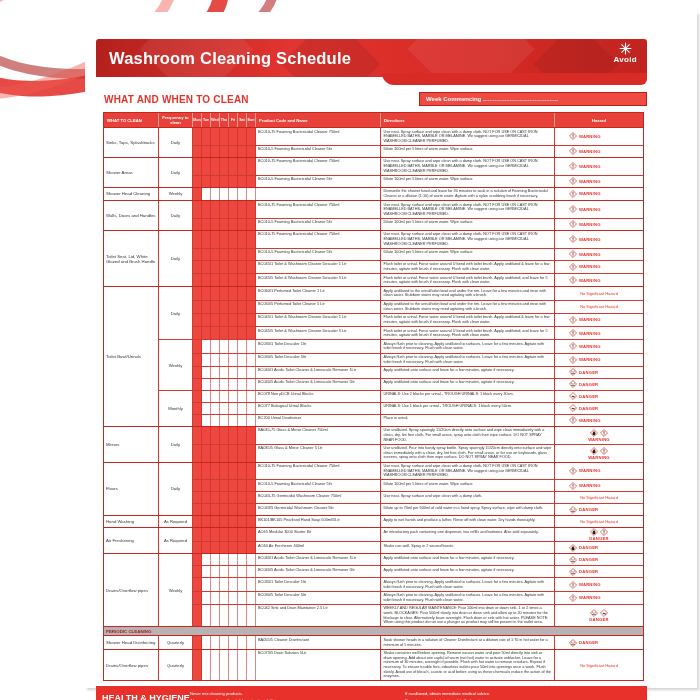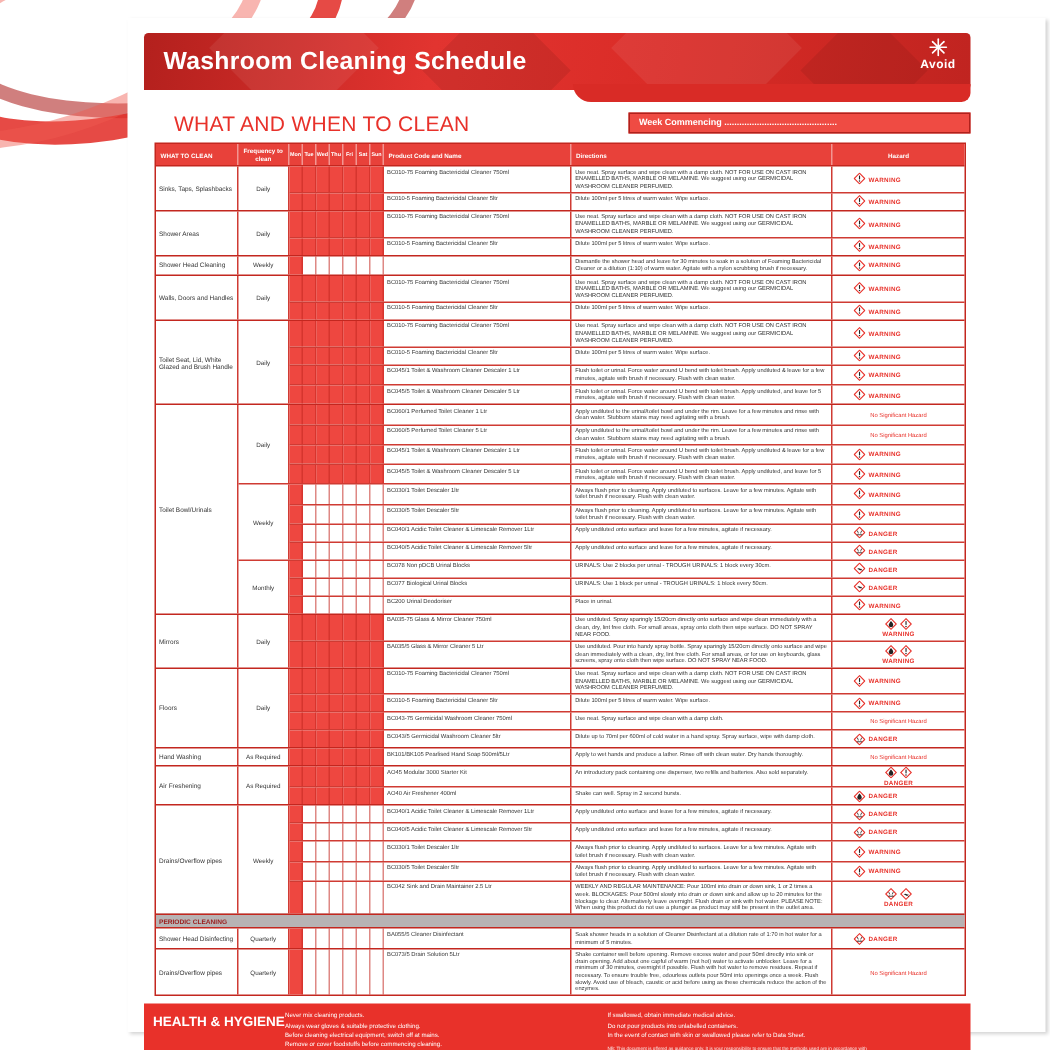--- a/index.html
+++ b/index.html
@@ -10,38 +10,38 @@
   .sw1{left:-60px;top:-52px;width:260px;height:110px;border:16px solid rgba(226,42,36,0.85);transform:rotate(-14deg);}
   .sw2{left:-40px;top:-64px;width:300px;height:120px;border:10px solid rgba(170,22,20,0.55);transform:rotate(-8deg);}
   .sw3{left:-80px;top:-30px;width:240px;height:90px;border:12px solid rgba(240,90,80,0.45);transform:rotate(-22deg);}
 
   .sheet{position:absolute;left:85px;top:12px;width:612px;height:676px;background:#fff;
          box-shadow:1.5px 1.5px 2.5px rgba(0,0,0,0.18);}
   .poster{position:absolute;left:11px;top:10px;width:551px;}
 
   
   .band{position:relative;height:38px;background:linear-gradient(100deg,#b3201d 0%,#e23430 35%,#d92b26 65%,#c02420 100%);
-        border-radius:3px 3px 3px 0;overflow:visible;z-index:2;}
+        border-radius:3px 3px 3px 0;overflow:visible;z-index:2;margin-top:17px;}
   .band .pattern{position:absolute;inset:0;overflow:hidden;border-radius:3px;}
   .band .pattern i{position:absolute;background:rgba(255,255,255,0.07);transform:rotate(45deg);}
   .band .pattern i.d1{left:60px;top:-30px;width:80px;height:80px;}
   .band .pattern i.d2{left:200px;top:-10px;width:70px;height:70px;background:rgba(0,0,0,0.08);}
   .band .pattern i.d3{left:330px;top:-35px;width:90px;height:90px;}
   .band .pattern i.d4{left:450px;top:-5px;width:60px;height:60px;background:rgba(0,0,0,0.07);}
   .band-tab{position:absolute;right:0;top:34px;width:265px;height:12px;background:#d92b26;
             border-radius:0 0 6px 12px;}
   .band-title{position:relative;color:#fff;font-weight:bold;font-size:16.5px;line-height:38px;
               padding-left:13px;letter-spacing:0.2px;z-index:3;}
   .brand{position:absolute;right:10px;top:3px;z-index:3;text-align:center;color:#fff;}
   .brand svg{display:block;margin:0 auto;}
   .brand .brand-name{font-size:8px;font-weight:bold;letter-spacing:0.3px;}
 
   
   .subrow{display:flex;align-items:center;justify-content:space-between;margin-top:14px;height:16px;}
-  .subtitle{color:#e8312a;font-weight:normal;font-size:14px;padding-left:8px;letter-spacing:0.2px;margin-left:12px;}
+  .subtitle{color:#e8312a;font-weight:bold;font-size:10px;padding-left:8px;letter-spacing:0.2px;}
   .weekbar{width:228px;height:14px;background:#ef4b43;border:1px solid #b0211c;color:#fff;
            font-size:6px;line-height:13px;padding-left:6px;box-sizing:border-box;font-weight:bold;}
 
   
   .tbl{margin-top:5px;margin-left:7px;width:541px;border:1px solid #c3271f;box-sizing:border-box;background:#fff;}
   .thead{display:flex;background:#e8413a;color:#fff;}
   .thead .hc{font-size:4.2px;font-weight:bold;padding:2px 1px;box-sizing:border-box;
              border-right:0.5px solid rgba(255,255,255,0.45);display:flex;align-items:center;}
   .hc.c-item{width:55px;padding-left:3px;}
   .hc.c-freq{width:34px;justify-content:center;text-align:center;}

